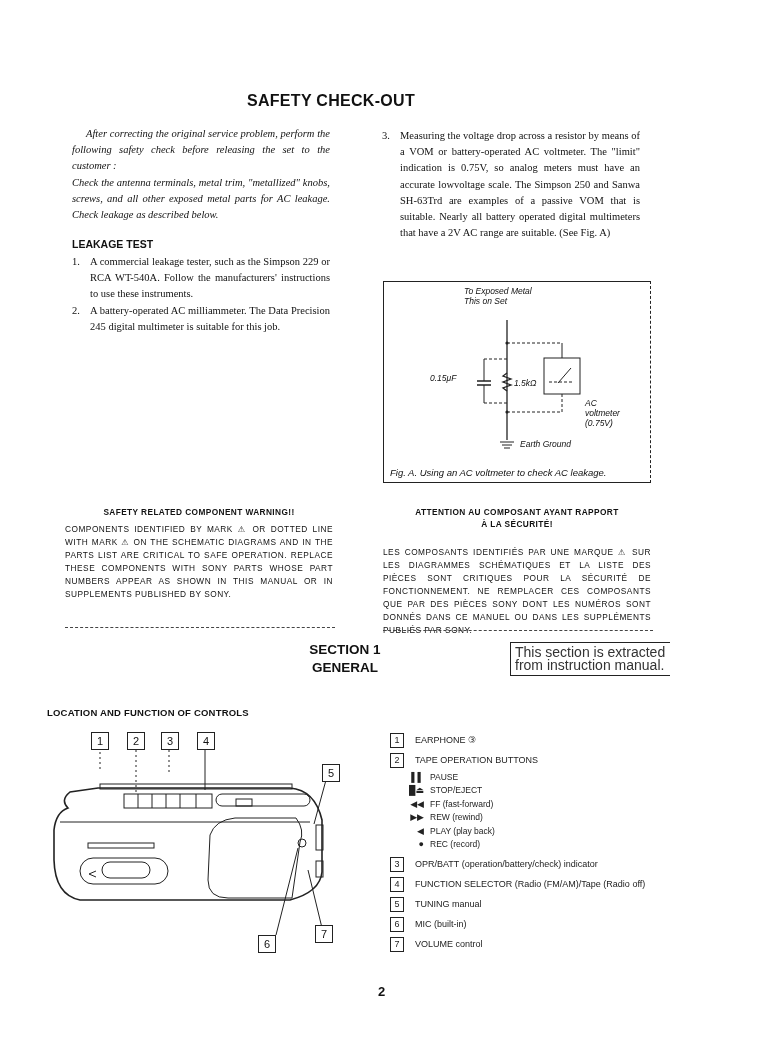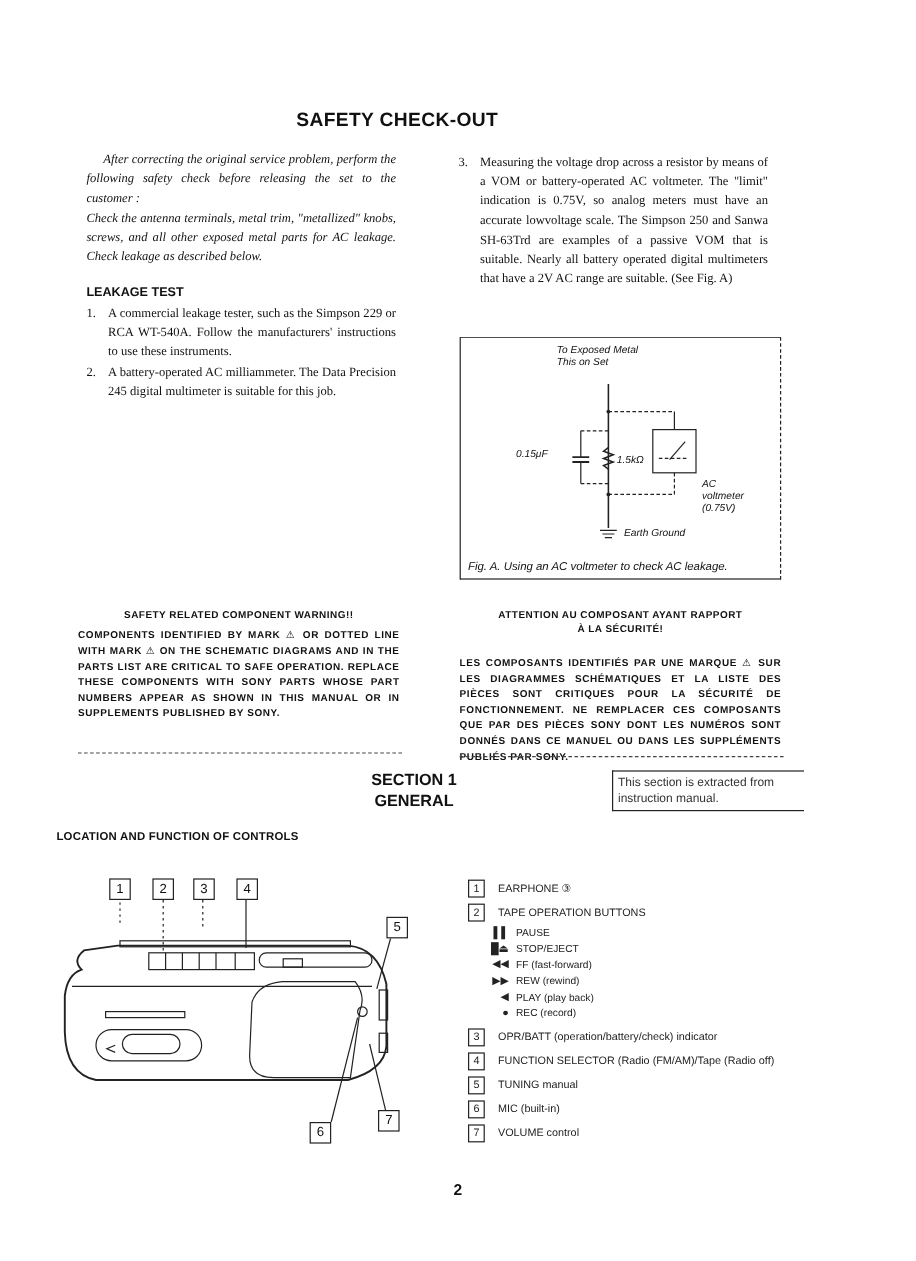--- a/index.html
+++ b/index.html
@@ -37,36 +37,36 @@
     position: absolute; font-family: "Liberation Sans", sans-serif;
     font-style: italic; font-size: 8.5px; line-height: 10px;
   }
   .warn-title {
     font-family: "Liberation Sans", "DejaVu Sans", sans-serif;
     font-weight: bold; font-size: 8.3px; text-align: center; letter-spacing: 0.4px;
     line-height: 12px;
   }
   .warn-body {
     font-family: "Liberation Sans", "DejaVu Sans", sans-serif;
-    font-weight: bold; font-size: 8.3px; line-height: 13px; letter-spacing: 0.5px;
+    font-weight: normal; font-size: 8.3px; line-height: 13px; letter-spacing: 0.5px;
     text-align: justify; text-align-last: left;
   }
   .divider { border-top: 1px dashed #444; }
   .section-head {
     font-family: "Liberation Sans", "DejaVu Sans", sans-serif;
     font-weight: bold; font-size: 13.5px; text-align: center; line-height: 18px;
   }
   .note-box {
     left: 510px; top: 642px; width: 160px; height: 34px;
     border: 1px solid #222; border-right: none;
-    font-family: "Liberation Sans", sans-serif; font-size: 10px; line-height: 13px;
+    font-family: "Liberation Sans", sans-serif; font-size: 14px; line-height: 13px;
     padding: 3px 4px; box-sizing: border-box; color: #333;
   }
   .loc-title {
-    left: 47px; top: 692px;
+    left: 47px; top: 707px;
     font-family: "Liberation Sans", "DejaVu Sans", sans-serif;
     font-weight: bold; font-size: 9.5px; letter-spacing: 0.2px;
   }
   .ctrl-list { left: 390px; top: 730px; width: 300px; }
   .ctrl {
     position: relative; height: 20px; display: flex; align-items: center;
     font-family: "Liberation Sans", "DejaVu Sans", sans-serif; font-size: 9px; color: #222;
   }
   .num-box {
     width: 12px; height: 13px; border: 1px solid #222; display: inline-flex;

